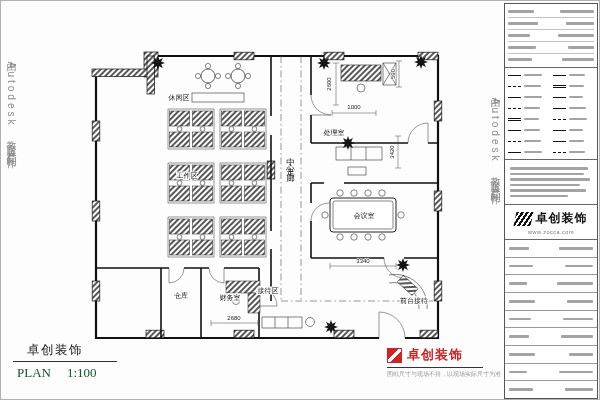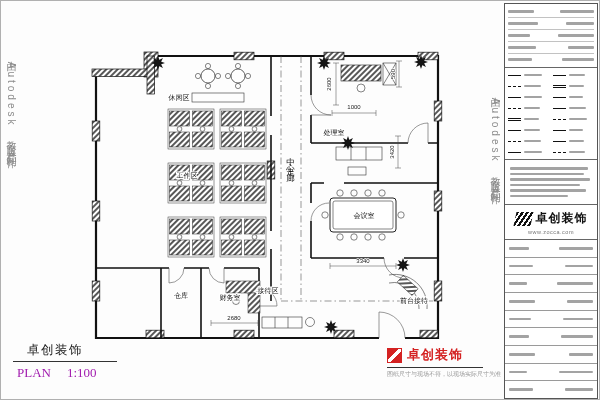--- a/index.html
+++ b/index.html
@@ -16,21 +16,21 @@
   .wall{stroke:#111;stroke-width:1.6;fill:none;}
   .thin{stroke:#333;stroke-width:0.6;fill:none;}
   .dash{stroke:#555;stroke-width:0.6;fill:none;stroke-dasharray:7 3 1.5 3;}
   .dim{stroke:#444;stroke-width:0.5;fill:none;}
   .door{stroke:#555;stroke-width:0.6;fill:none;}
   .corridor{position:absolute;left:284px;top:150px;writing-mode:vertical-rl;
             font-size:8.5px;letter-spacing:5px;color:#111;white-space:nowrap;}
   .ftitle{position:absolute;left:12px;top:341px;width:104px;}
   .ftitle .t{font-size:12.5px;color:#1a1a1a;margin-left:14px;letter-spacing:1.5px;}
   .ftitle .ln{height:1px;background:#333;margin-top:2px;}
-  .ftitle .s{font-family:"Liberation Serif","DejaVu Serif",serif;font-size:13px;color:#a21caf;
+  .ftitle .s{font-family:"Liberation Serif","DejaVu Serif",serif;font-size:13px;color:#14532d;
              margin-top:3px;display:flex;gap:16px;padding-left:4px;}
   .brandf{position:absolute;left:386px;top:345px;width:96px;}
   .brandf .row{display:flex;align-items:center;gap:5px;}
   .logo-red{width:15px;height:15px;
             background:linear-gradient(135deg,#d42222 42%,#fff 42%,#fff 58%,#d42222 58%);
             border:1px solid #d42222;box-sizing:border-box;}
   .brandf .nm{color:#d42222;font-weight:bold;font-size:13px;letter-spacing:1px;}
   .brandf .ln{height:1px;background:#333;margin-top:3px;}
   .brandf .note{font-size:6px;color:#999;margin-top:2px;white-space:nowrap;}
   .tb{position:absolute;left:503px;top:2px;width:94px;height:396px;border:1px solid #555;

